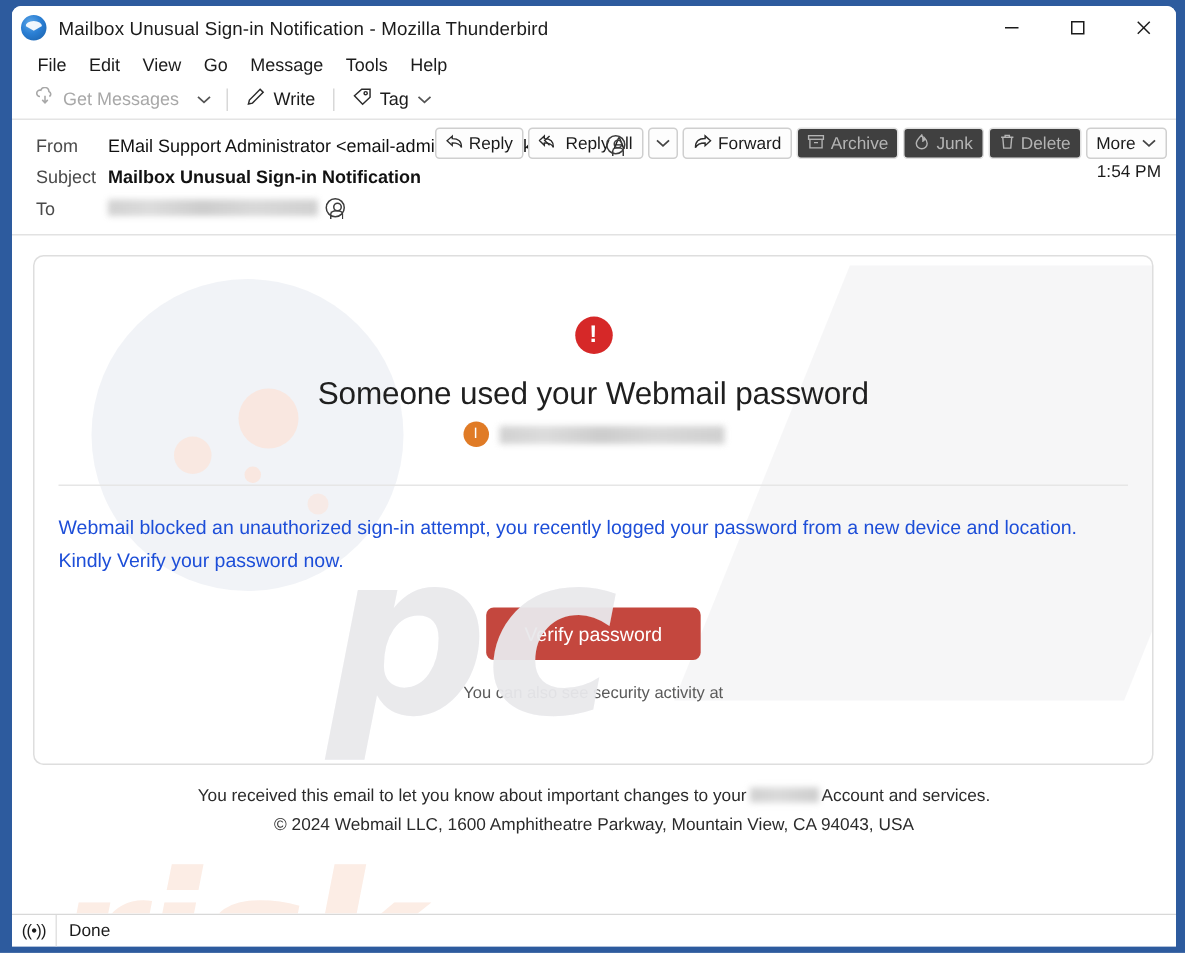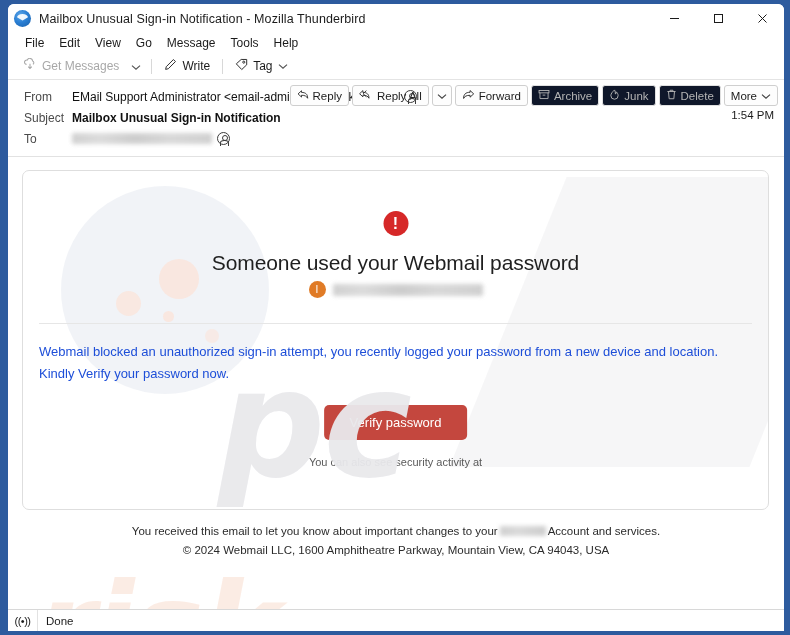--- a/index.html
+++ b/index.html
@@ -212,21 +212,21 @@
     font-size: 11.5px;
     color: #1b1b1b;
     background: #fdfdfd;
     border: 1px solid #cfcfcf;
     border-radius: 3px;
     padding: 2px 6px;
     height: 21px;
     white-space: nowrap;
     cursor: default;
   }
-  .act-btn.disabled { color: #b4b4b4; border-color: #e0e0e0; background: #0f172a; }
+  .act-btn.disabled { color: #b4b4b4; border-color: #e0e0e0; background: #404040; }
   .act-btn.caret-only { padding: 2px 4px; }
   .act-time {
     position: absolute;
     right: 10px;
     top: 29px;
     font-size: 11.5px;
     color: #1b1b1b;
   }
 
   

